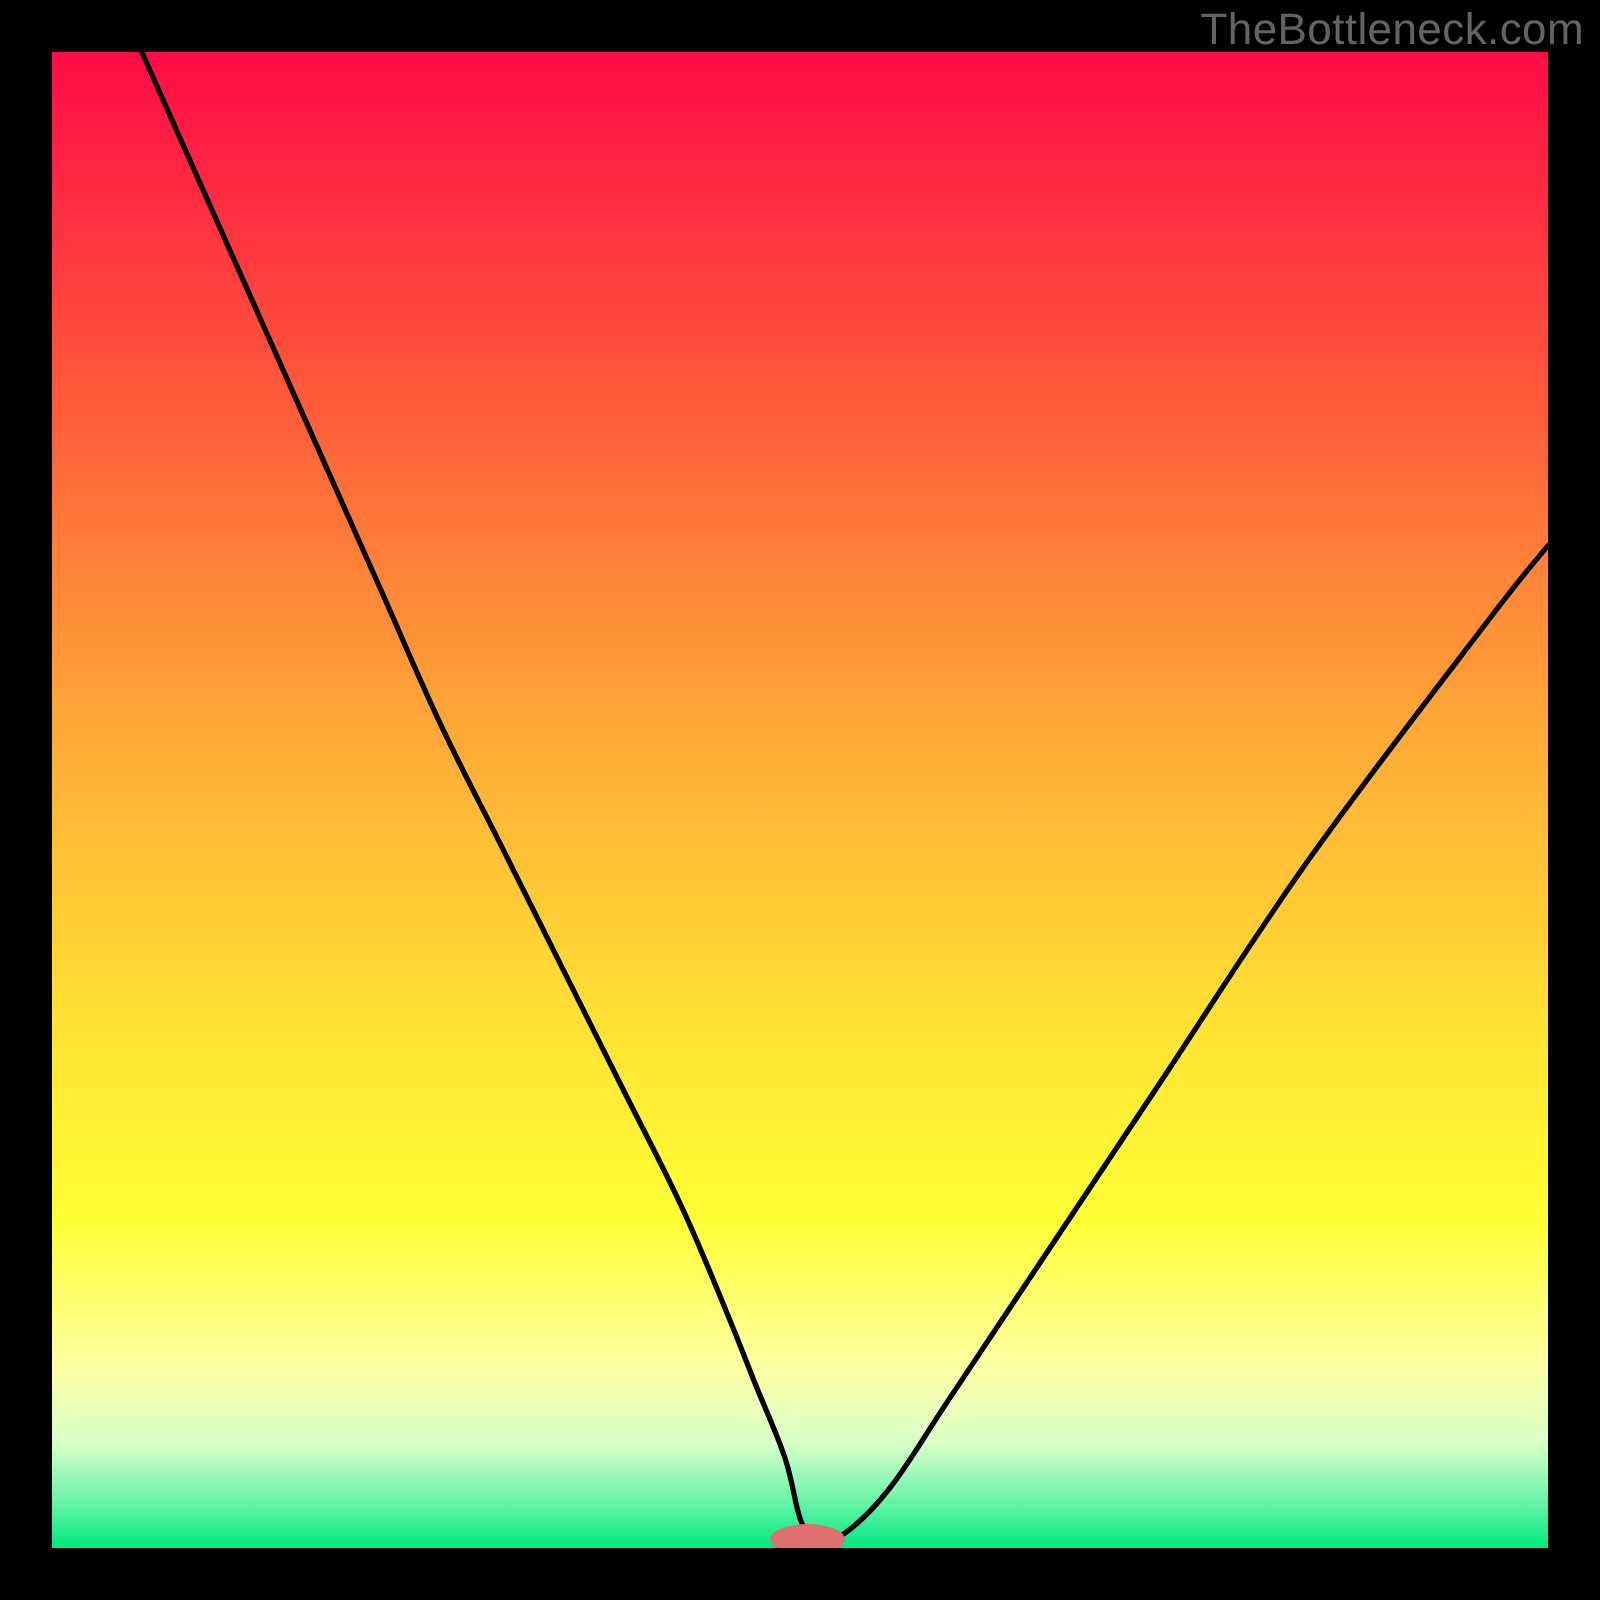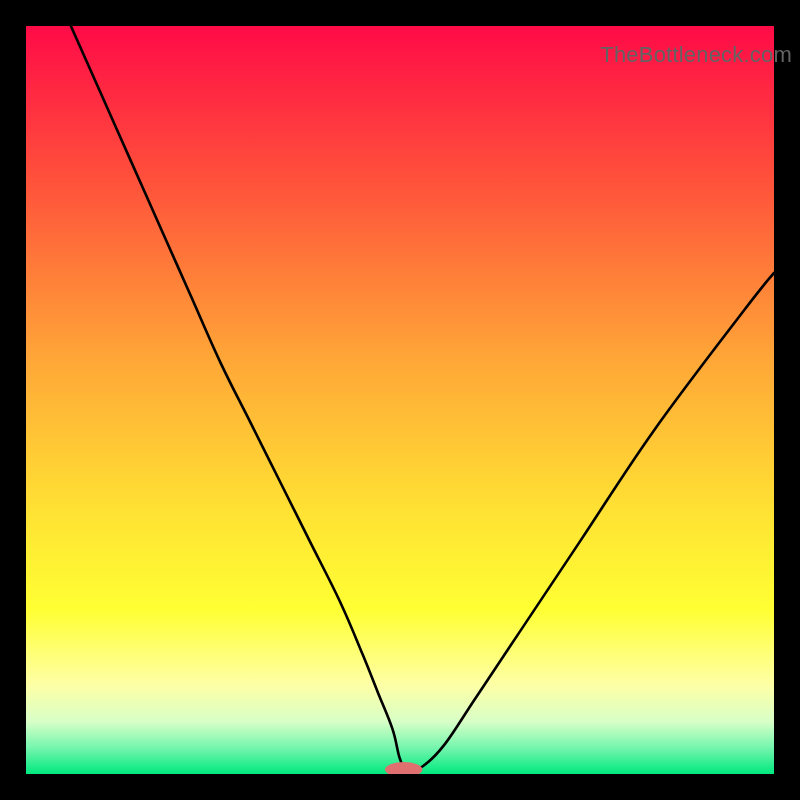--- a/index.html
+++ b/index.html
@@ -27,21 +27,20 @@
   }
   .watermark {
     position: absolute;
     top: 2px;
     right: 8px;
     color: #636363;
     font-size: 22px;
     font-weight: 500;
     letter-spacing: 0.2px;
     user-select: none;
-    margin-top: 40px;
   }
   svg { display: block; }
 </style>
 </head>
 <body>
 
 <div class="frame">
   <div class="plot-area">
     <svg id="chart-svg" width="748" height="748" viewBox="0 0 100 100" preserveAspectRatio="none">
       <defs>

